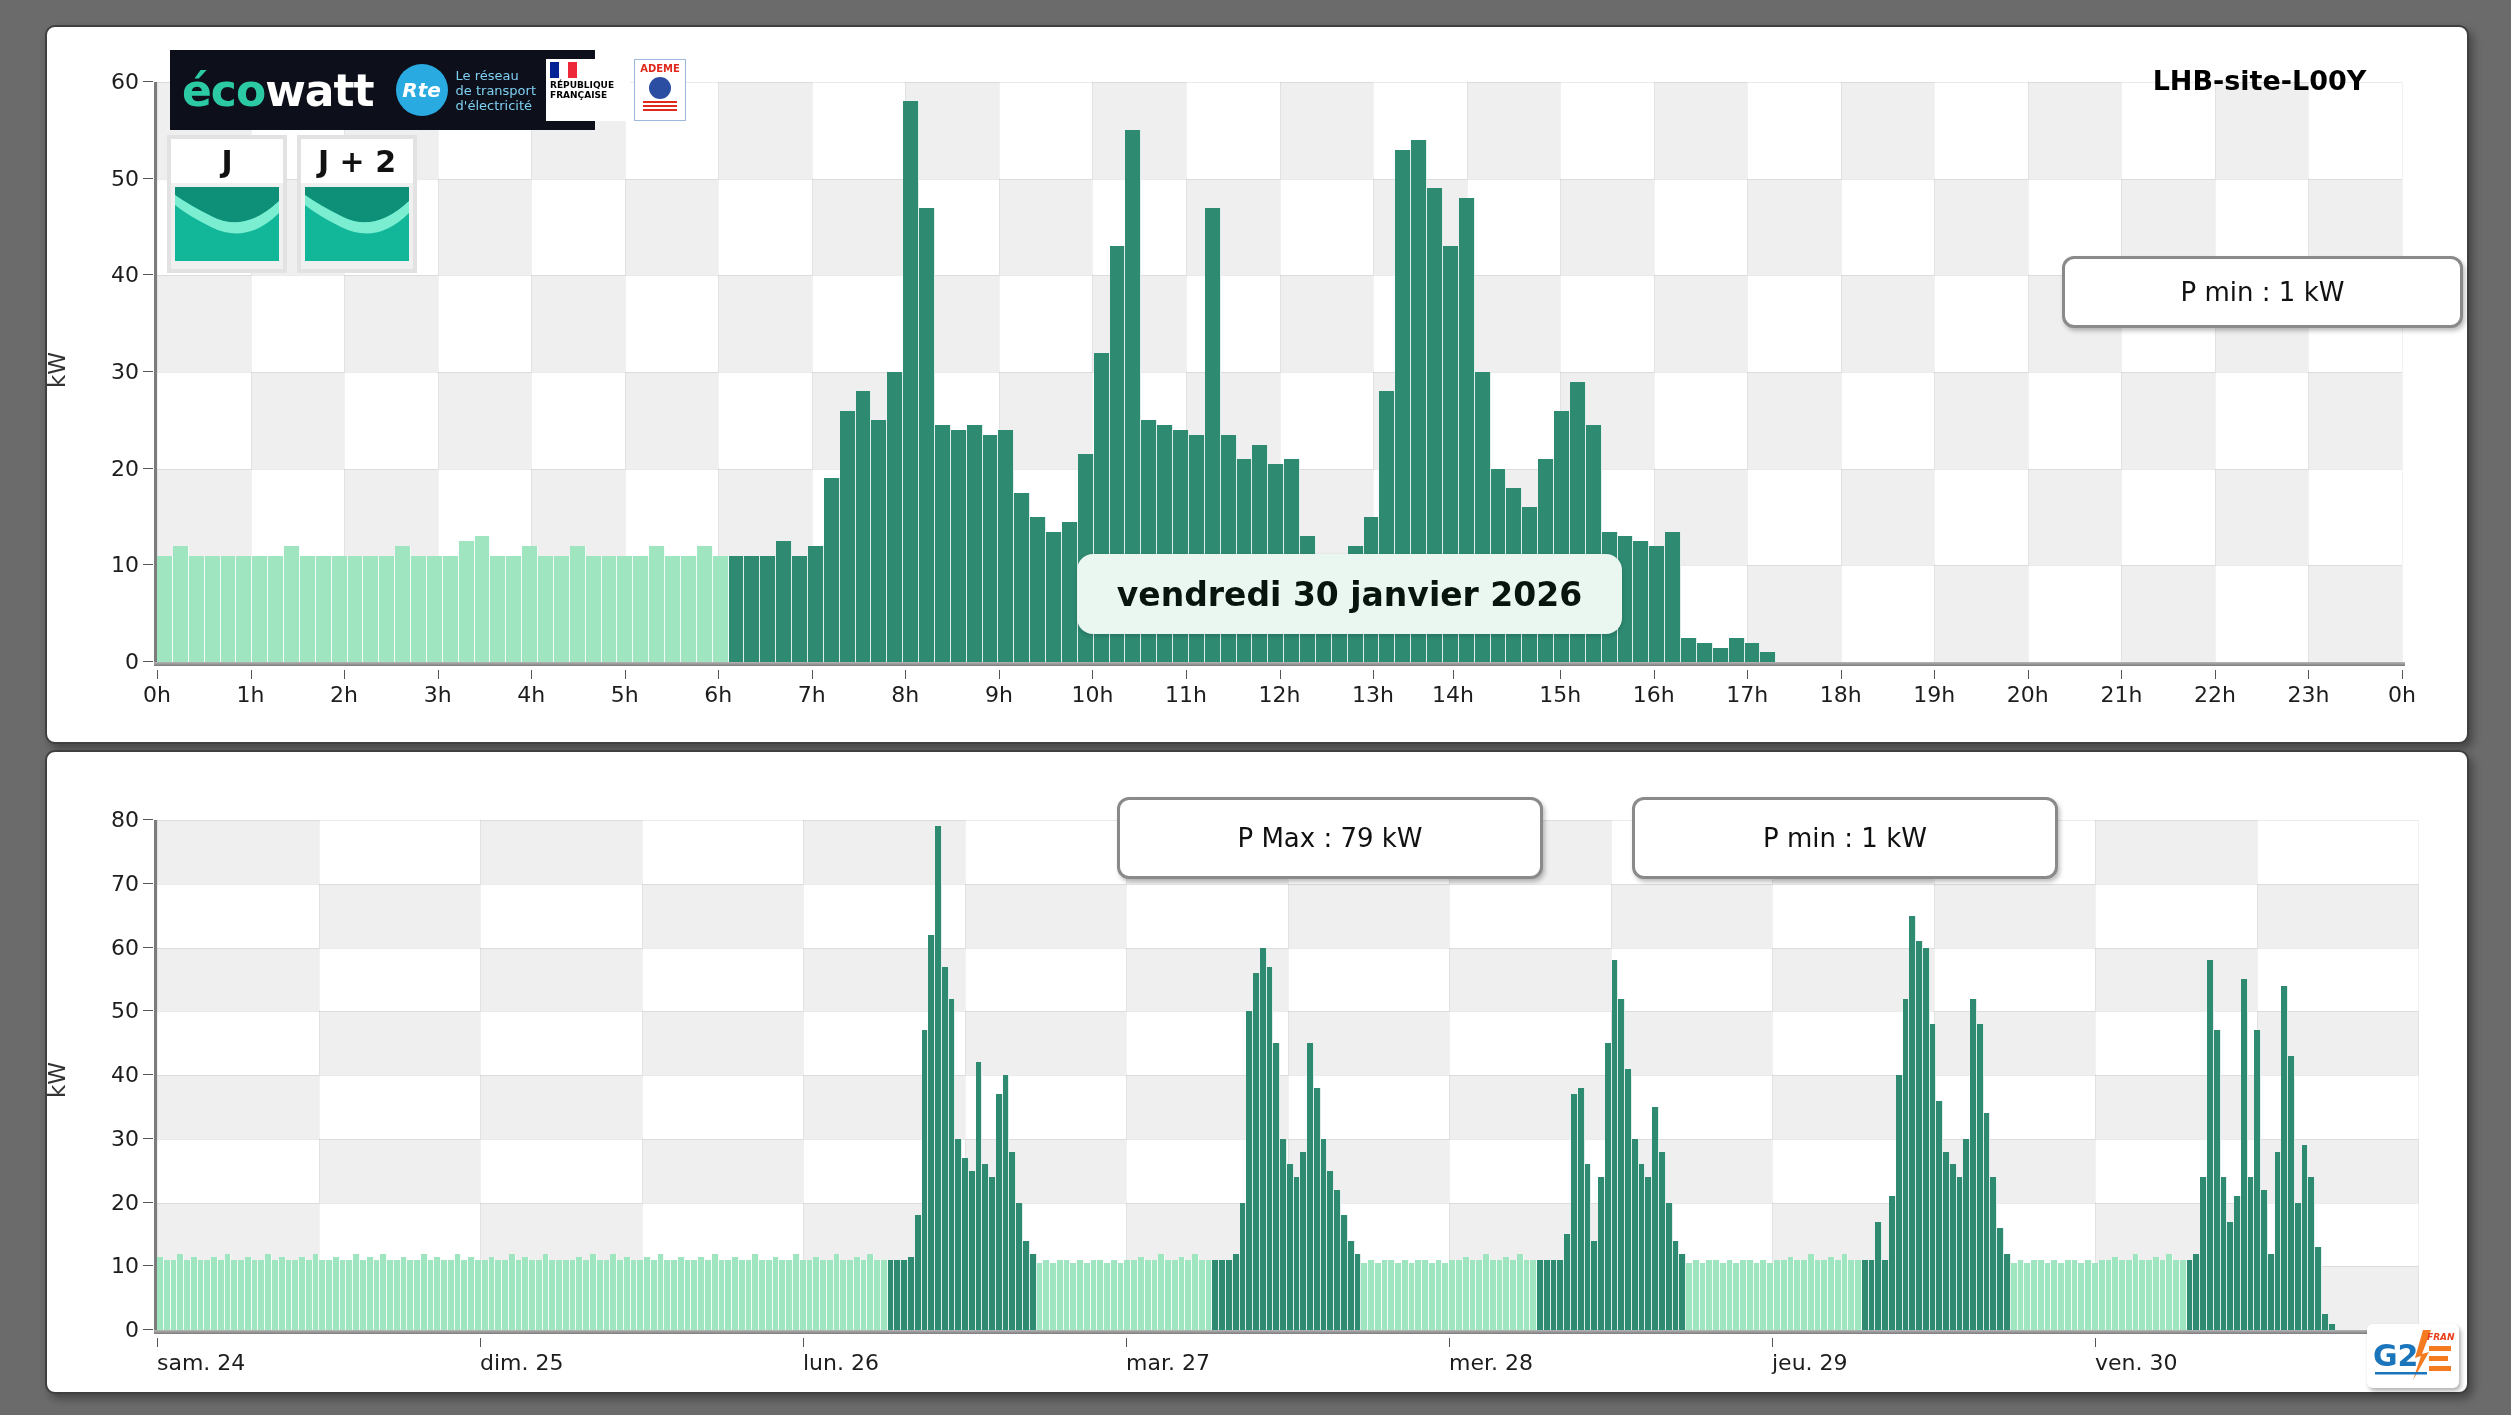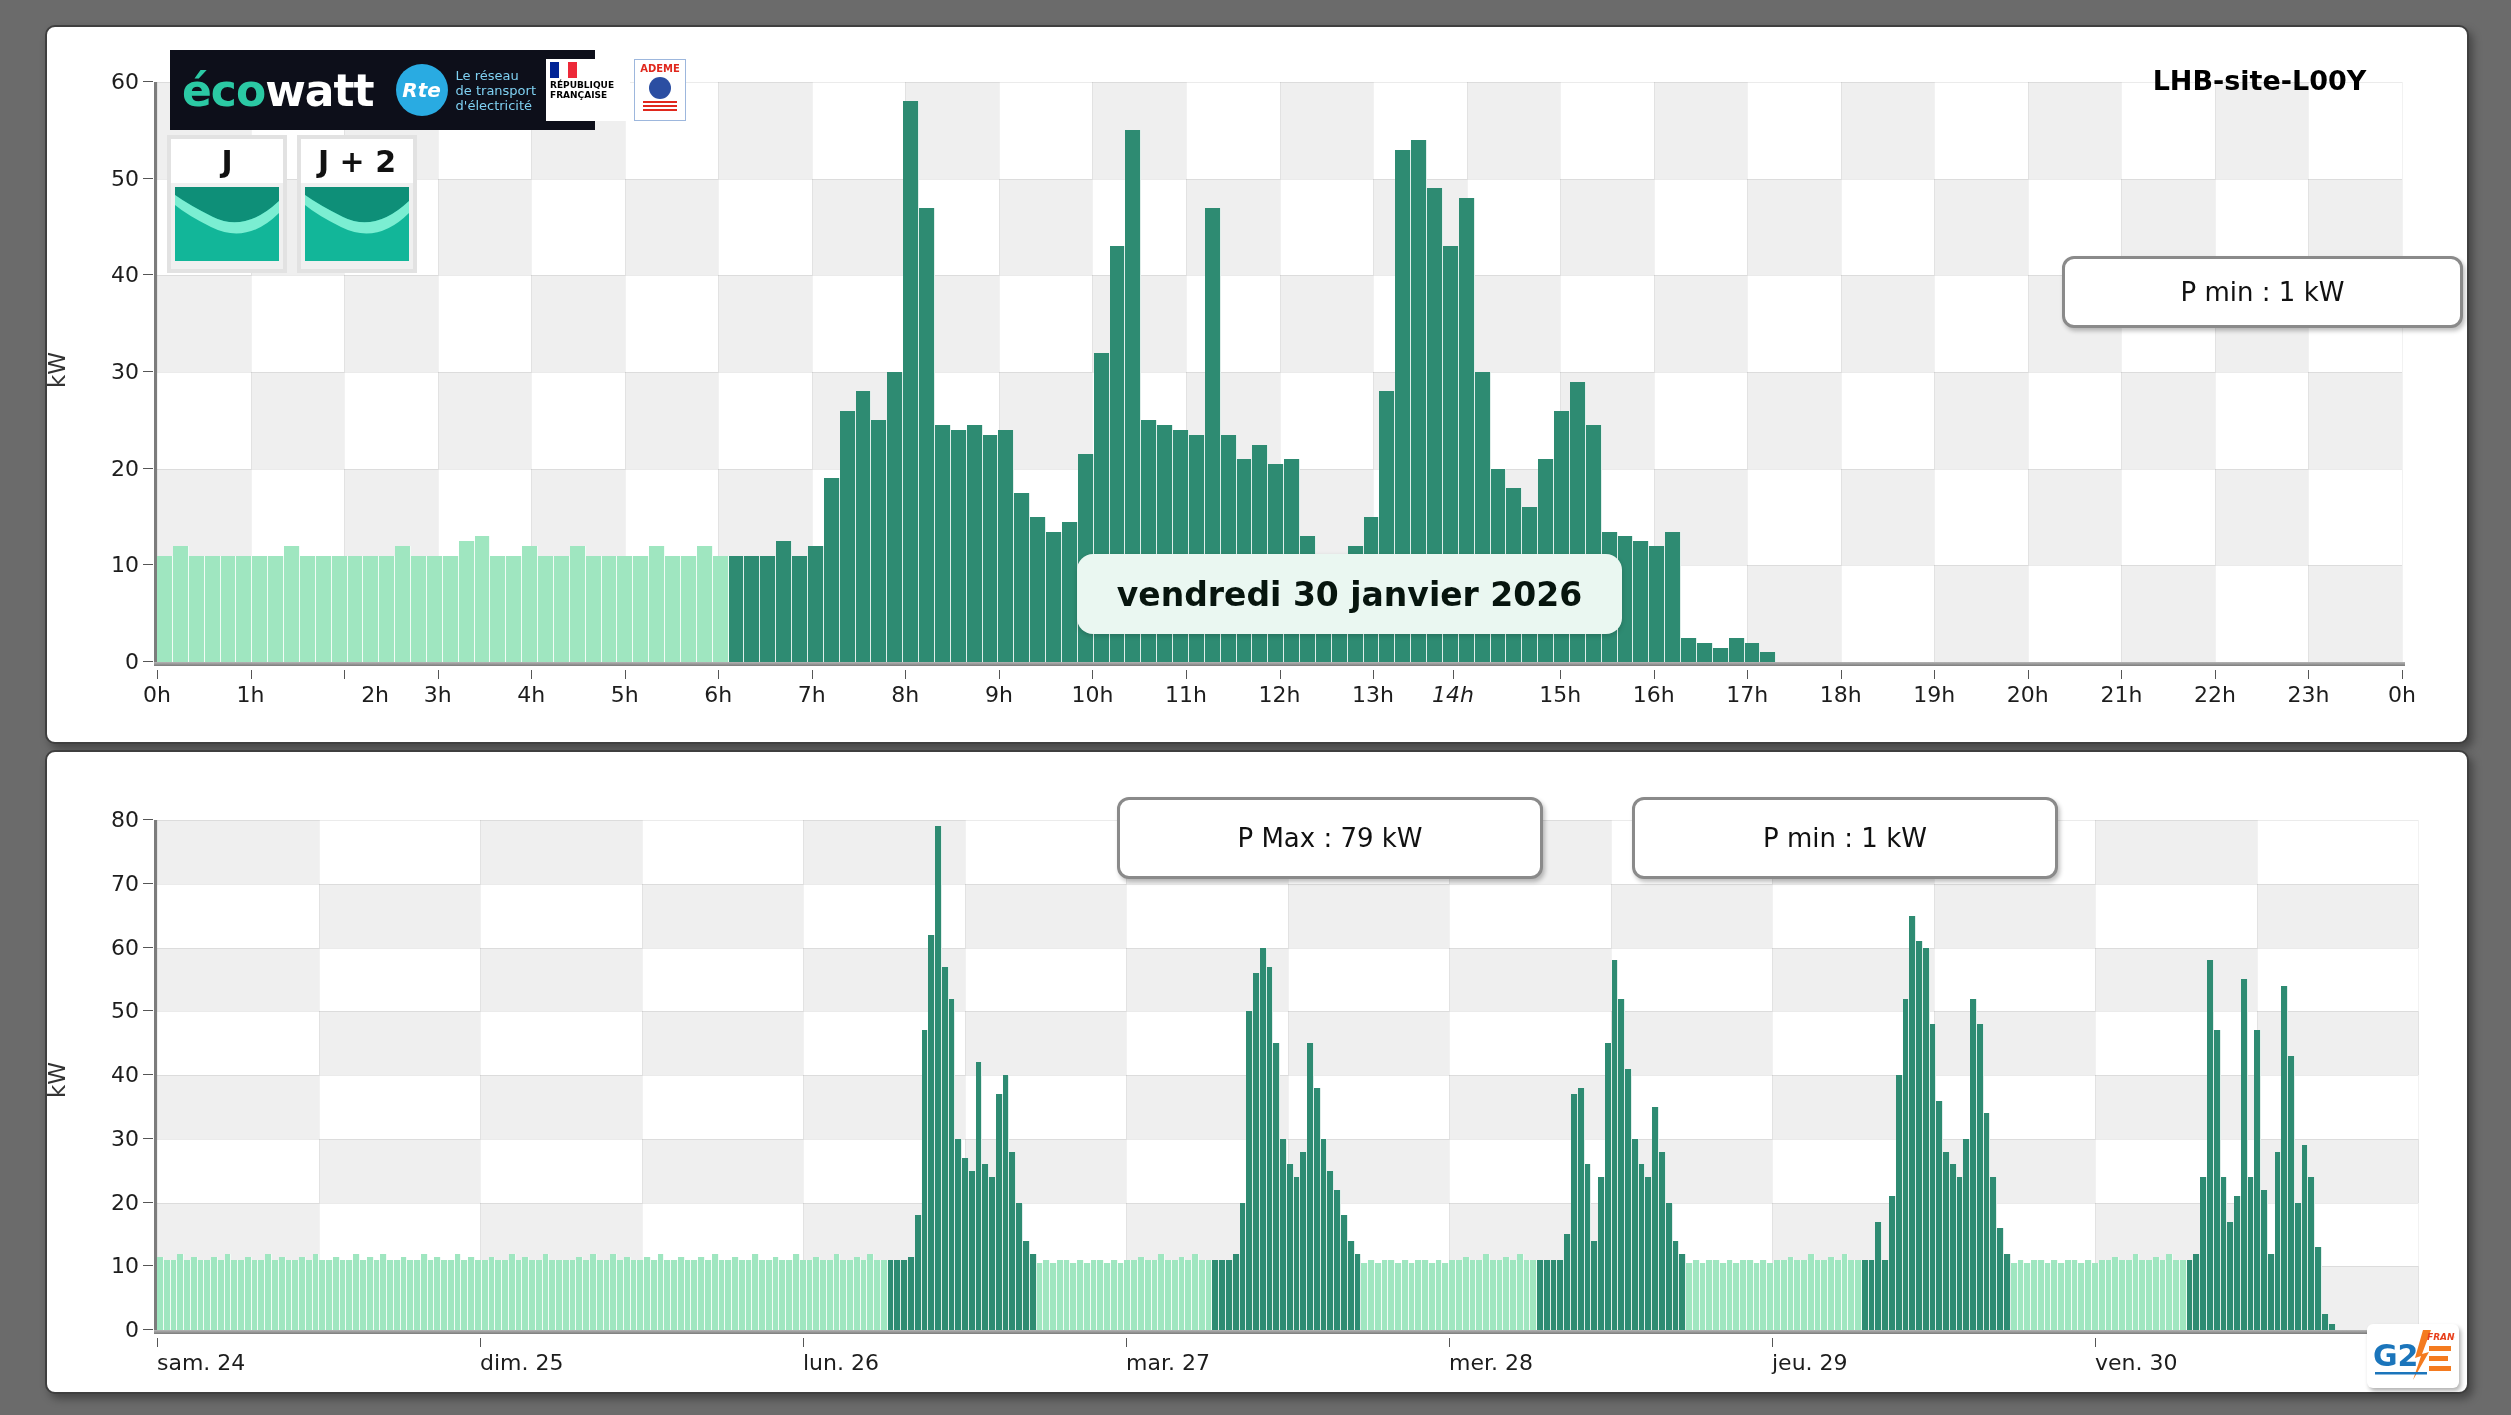--- a/index.html
+++ b/index.html
@@ -455,33 +455,33 @@
     <div class="ylab" style="left:-8px;top:330px;">kW</div>
   <div class="ytick" style="left: 32px; top: 622px;">0</div>
       <div class="ytick" style="left: 32px; top: 525.333px;">10</div>
       <div class="ytick" style="left: 32px; top: 428.667px;">20</div>
       <div class="ytick" style="left: 32px; top: 332px;">30</div>
       <div class="ytick" style="left: 32px; top: 235.333px;">40</div>
       <div class="ytick" style="left: 32px; top: 138.667px;">50</div>
       <div class="ytick" style="left: 32px; top: 42px;">60</div>
       <div class="xtick" style="left: 65px; top: 655px;">0h</div>
       <div class="xtick" style="left: 158.542px; top: 655px;">1h</div>
-      <div class="xtick" style="left: 252.083px; top: 655px; text-align: right;">2h</div>
+      <div class="xtick" style="left: 252.083px; top: 655px;">2h</div>
       <div class="xtick" style="left: 345.625px; top: 655px;">3h</div>
       <div class="xtick" style="left: 439.167px; top: 655px;">4h</div>
       <div class="xtick" style="left: 532.708px; top: 655px;">5h</div>
       <div class="xtick" style="left: 626.25px; top: 655px;">6h</div>
       <div class="xtick" style="left: 719.792px; top: 655px;">7h</div>
       <div class="xtick" style="left: 813.333px; top: 655px;">8h</div>
       <div class="xtick" style="left: 906.875px; top: 655px;">9h</div>
       <div class="xtick" style="left: 1000.42px; top: 655px;">10h</div>
       <div class="xtick" style="left: 1093.96px; top: 655px;">11h</div>
       <div class="xtick" style="left: 1187.5px; top: 655px;">12h</div>
       <div class="xtick" style="left: 1281.04px; top: 655px;">13h</div>
-      <div class="xtick" style="left: 1361px; top: 655px; font-style: italic;">14h</div>
+      <div class="xtick" style="left: 1361px; top: 655px;">14h</div>
       <div class="xtick" style="left: 1468.12px; top: 655px;">15h</div>
       <div class="xtick" style="left: 1561.67px; top: 655px;">16h</div>
       <div class="xtick" style="left: 1655.21px; top: 655px;">17h</div>
       <div class="xtick" style="left: 1748.75px; top: 655px;">18h</div>
       <div class="xtick" style="left: 1842.29px; top: 655px;">19h</div>
       <div class="xtick" style="left: 1935.83px; top: 655px;">20h</div>
       <div class="xtick" style="left: 2029.38px; top: 655px;">21h</div>
       <div class="xtick" style="left: 2122.92px; top: 655px;">22h</div>
       <div class="xtick" style="left: 2216.46px; top: 655px;">23h</div>
       <div class="xtick" style="left: 2310px; top: 655px;">0h</div>

